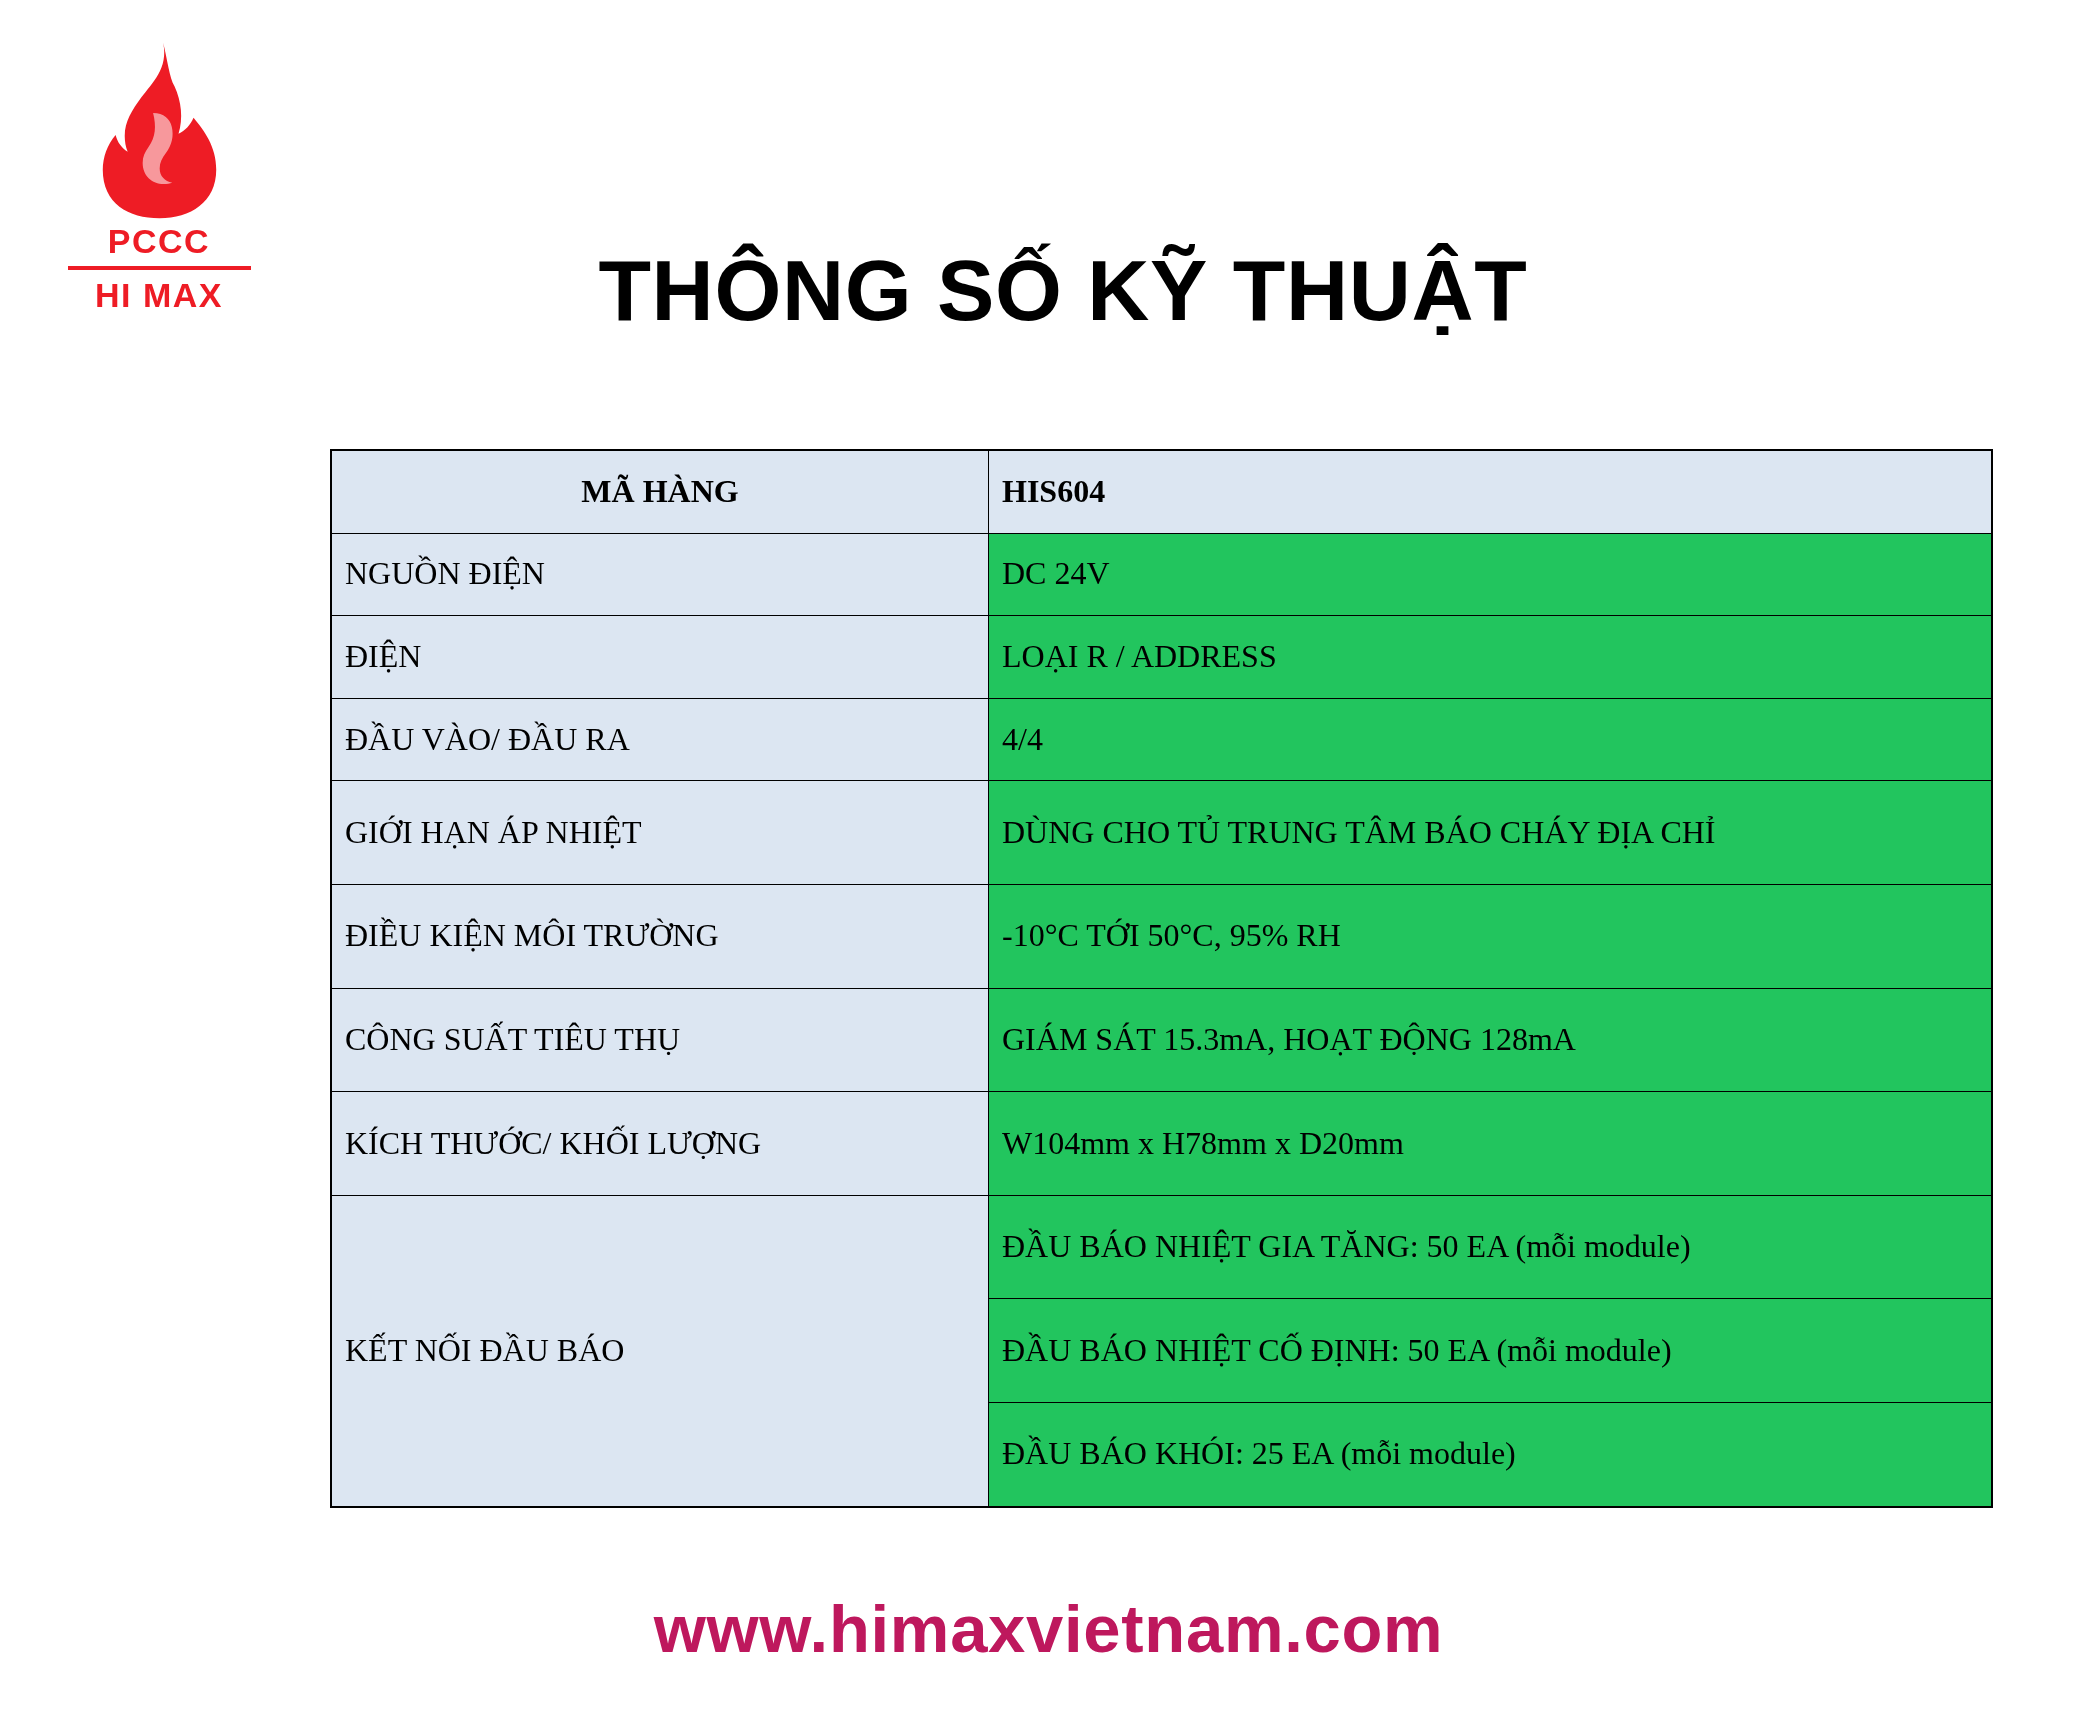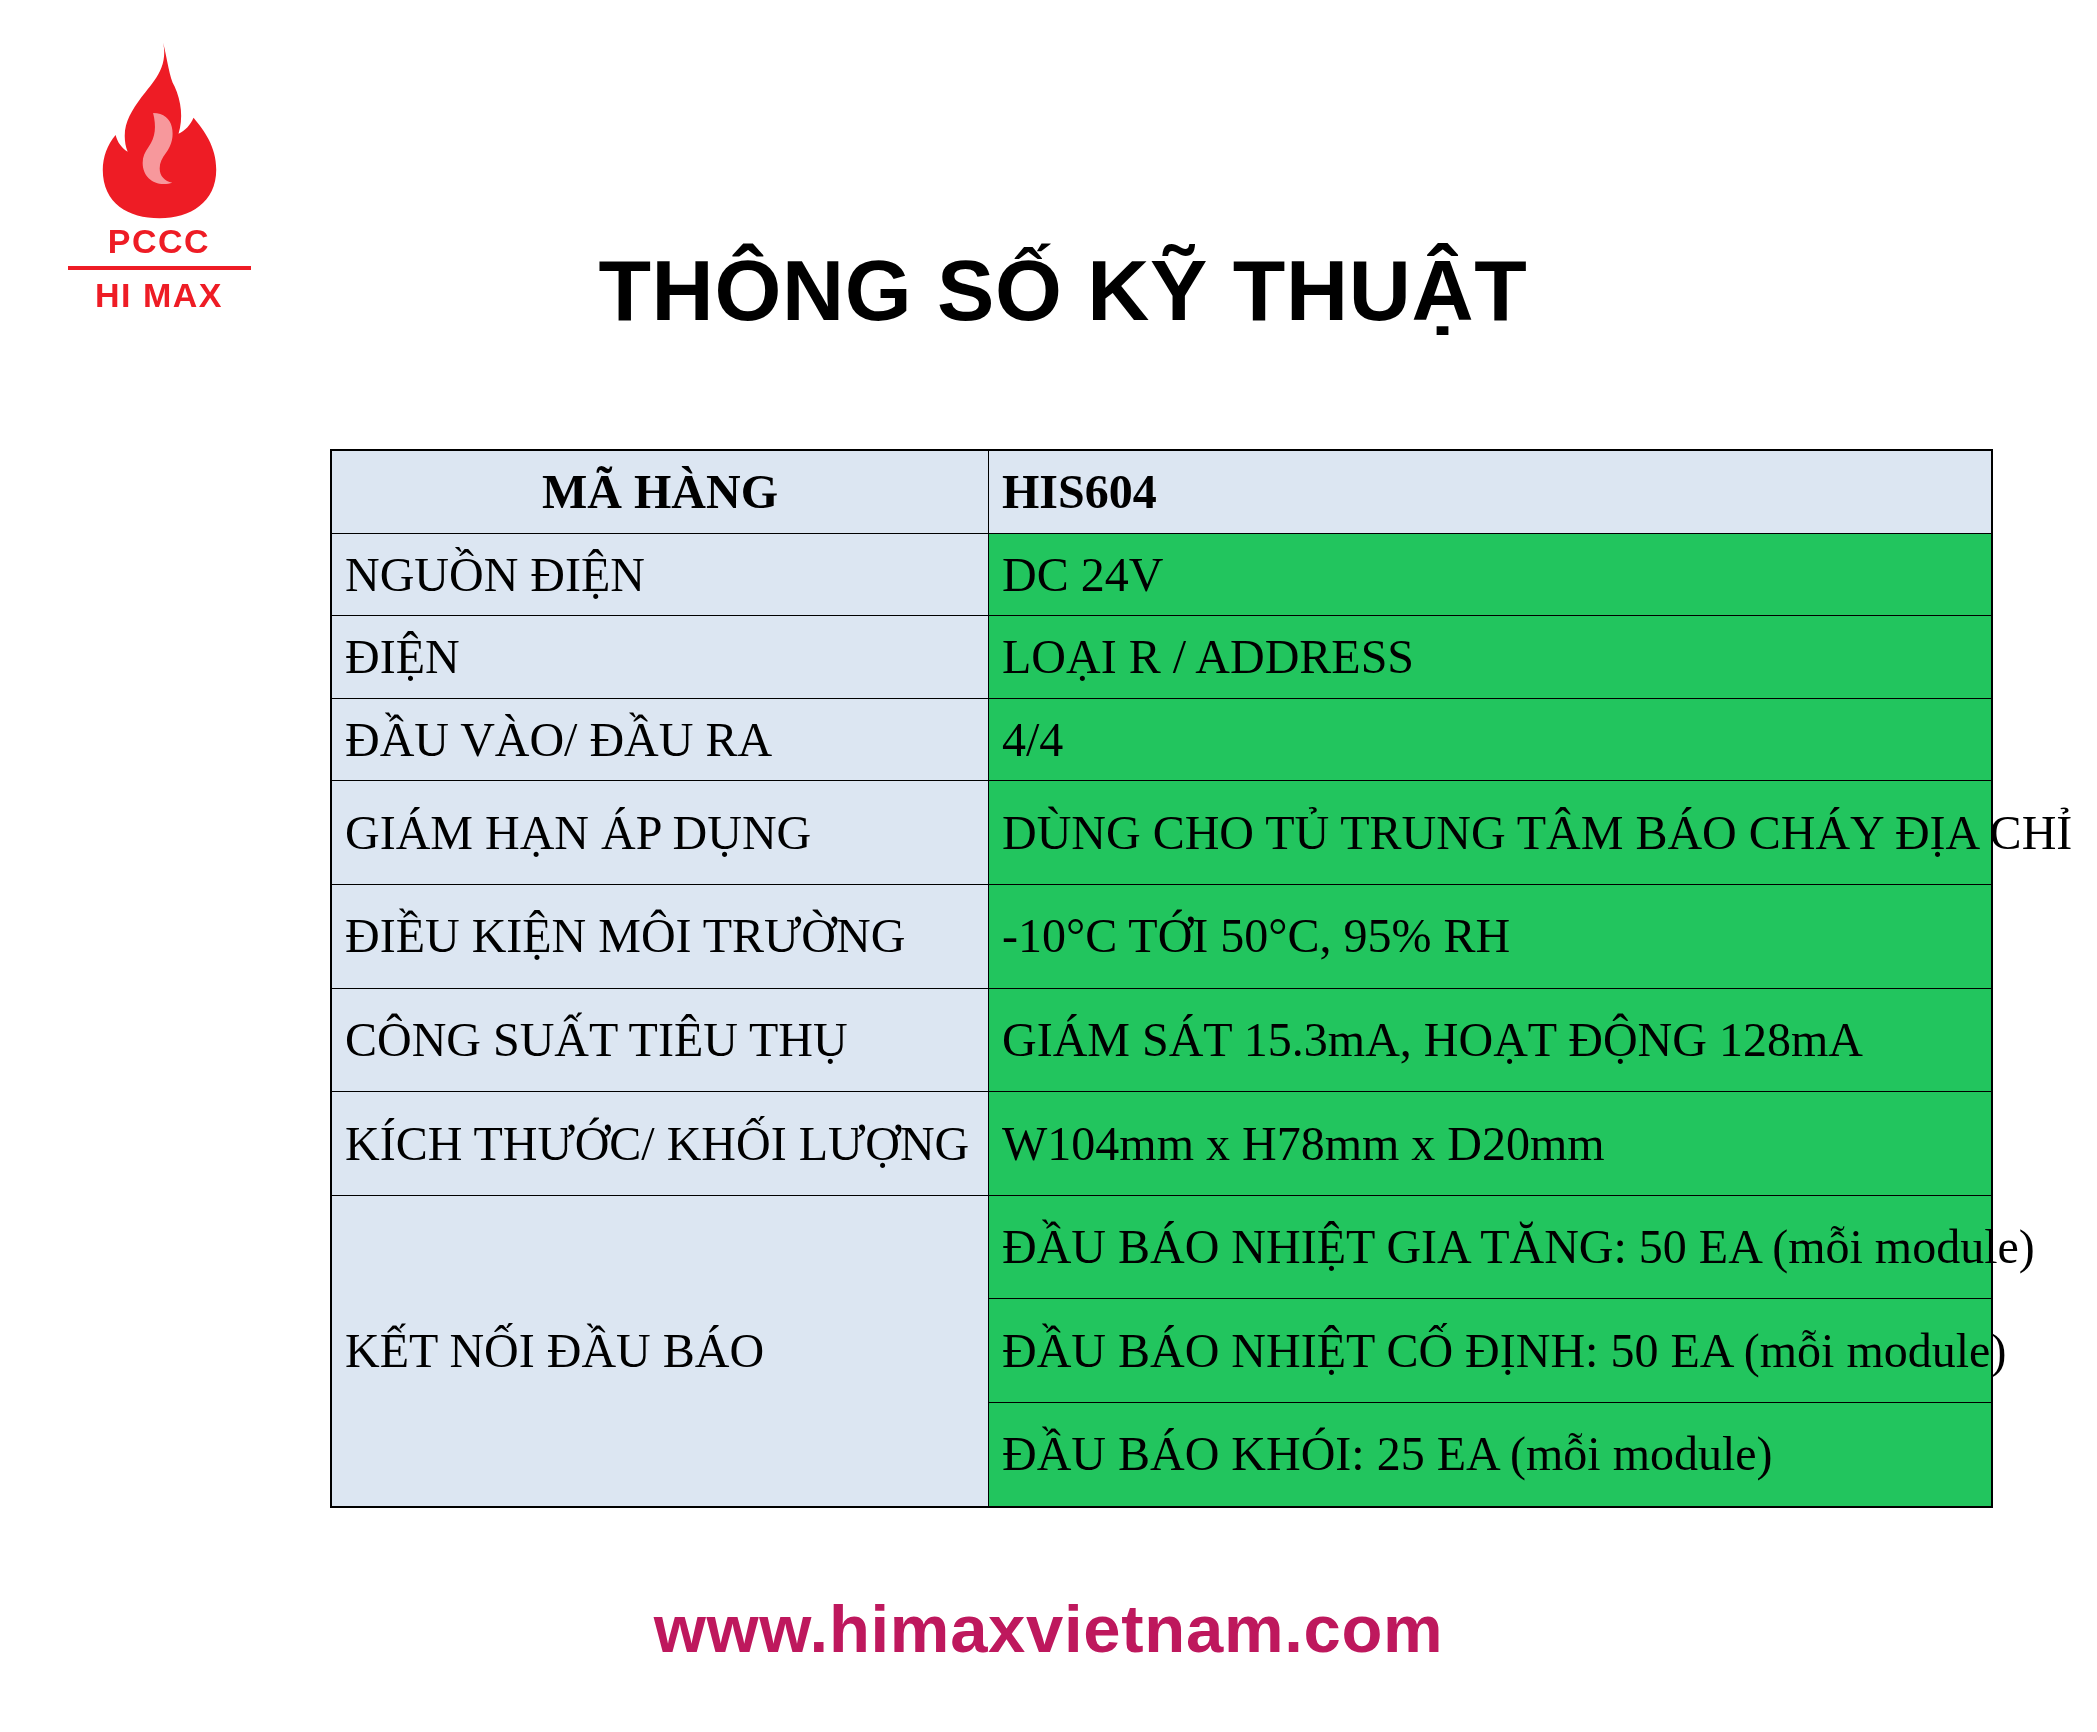--- a/index.html
+++ b/index.html
@@ -71,21 +71,21 @@
   }
   table.spec {
     border-collapse: collapse;
     width: 100%;
     table-layout: fixed;
     border: 2.9px solid #000000;
   }
   table.spec td {
     border: 1.5px solid #000000;
     padding: 7.3px 13px;
-    font-size: 48px;
+    font-size: 32px;
     line-height: 1.12;
     vertical-align: middle;
     height: 67px;
     white-space: nowrap;
   }
   td.label {
     width: 630px;
     background: #dce6f2;
     padding-left: 26px;
   }
@@ -161,21 +161,21 @@
         <td class="label">ĐIỆN</td>
         <td class="value">LOẠI R / ADDRESS</td>
       </tr>
 
       <tr>
         <td class="label">ĐẦU VÀO/ ĐẦU RA</td>
         <td class="value">4/4</td>
       </tr>
 
       <tr>
-        <td class="label tall">GIÁM HẠN ÁP DỤNG</td>
+        <td class="label tall">GIỚI HẠN ÁP NHIỆT</td>
         <td class="value tall">DÙNG CHO TỦ TRUNG TÂM BÁO CHÁY ĐỊA CHỈ</td>
       </tr>
 
       <tr>
         <td class="label tall">ĐIỀU KIỆN MÔI TRƯỜNG</td>
         <td class="value tall">-10°C TỚI 50°C, 95% RH</td>
       </tr>
 
       <tr>
         <td class="label tall">CÔNG SUẤT TIÊU THỤ</td>

